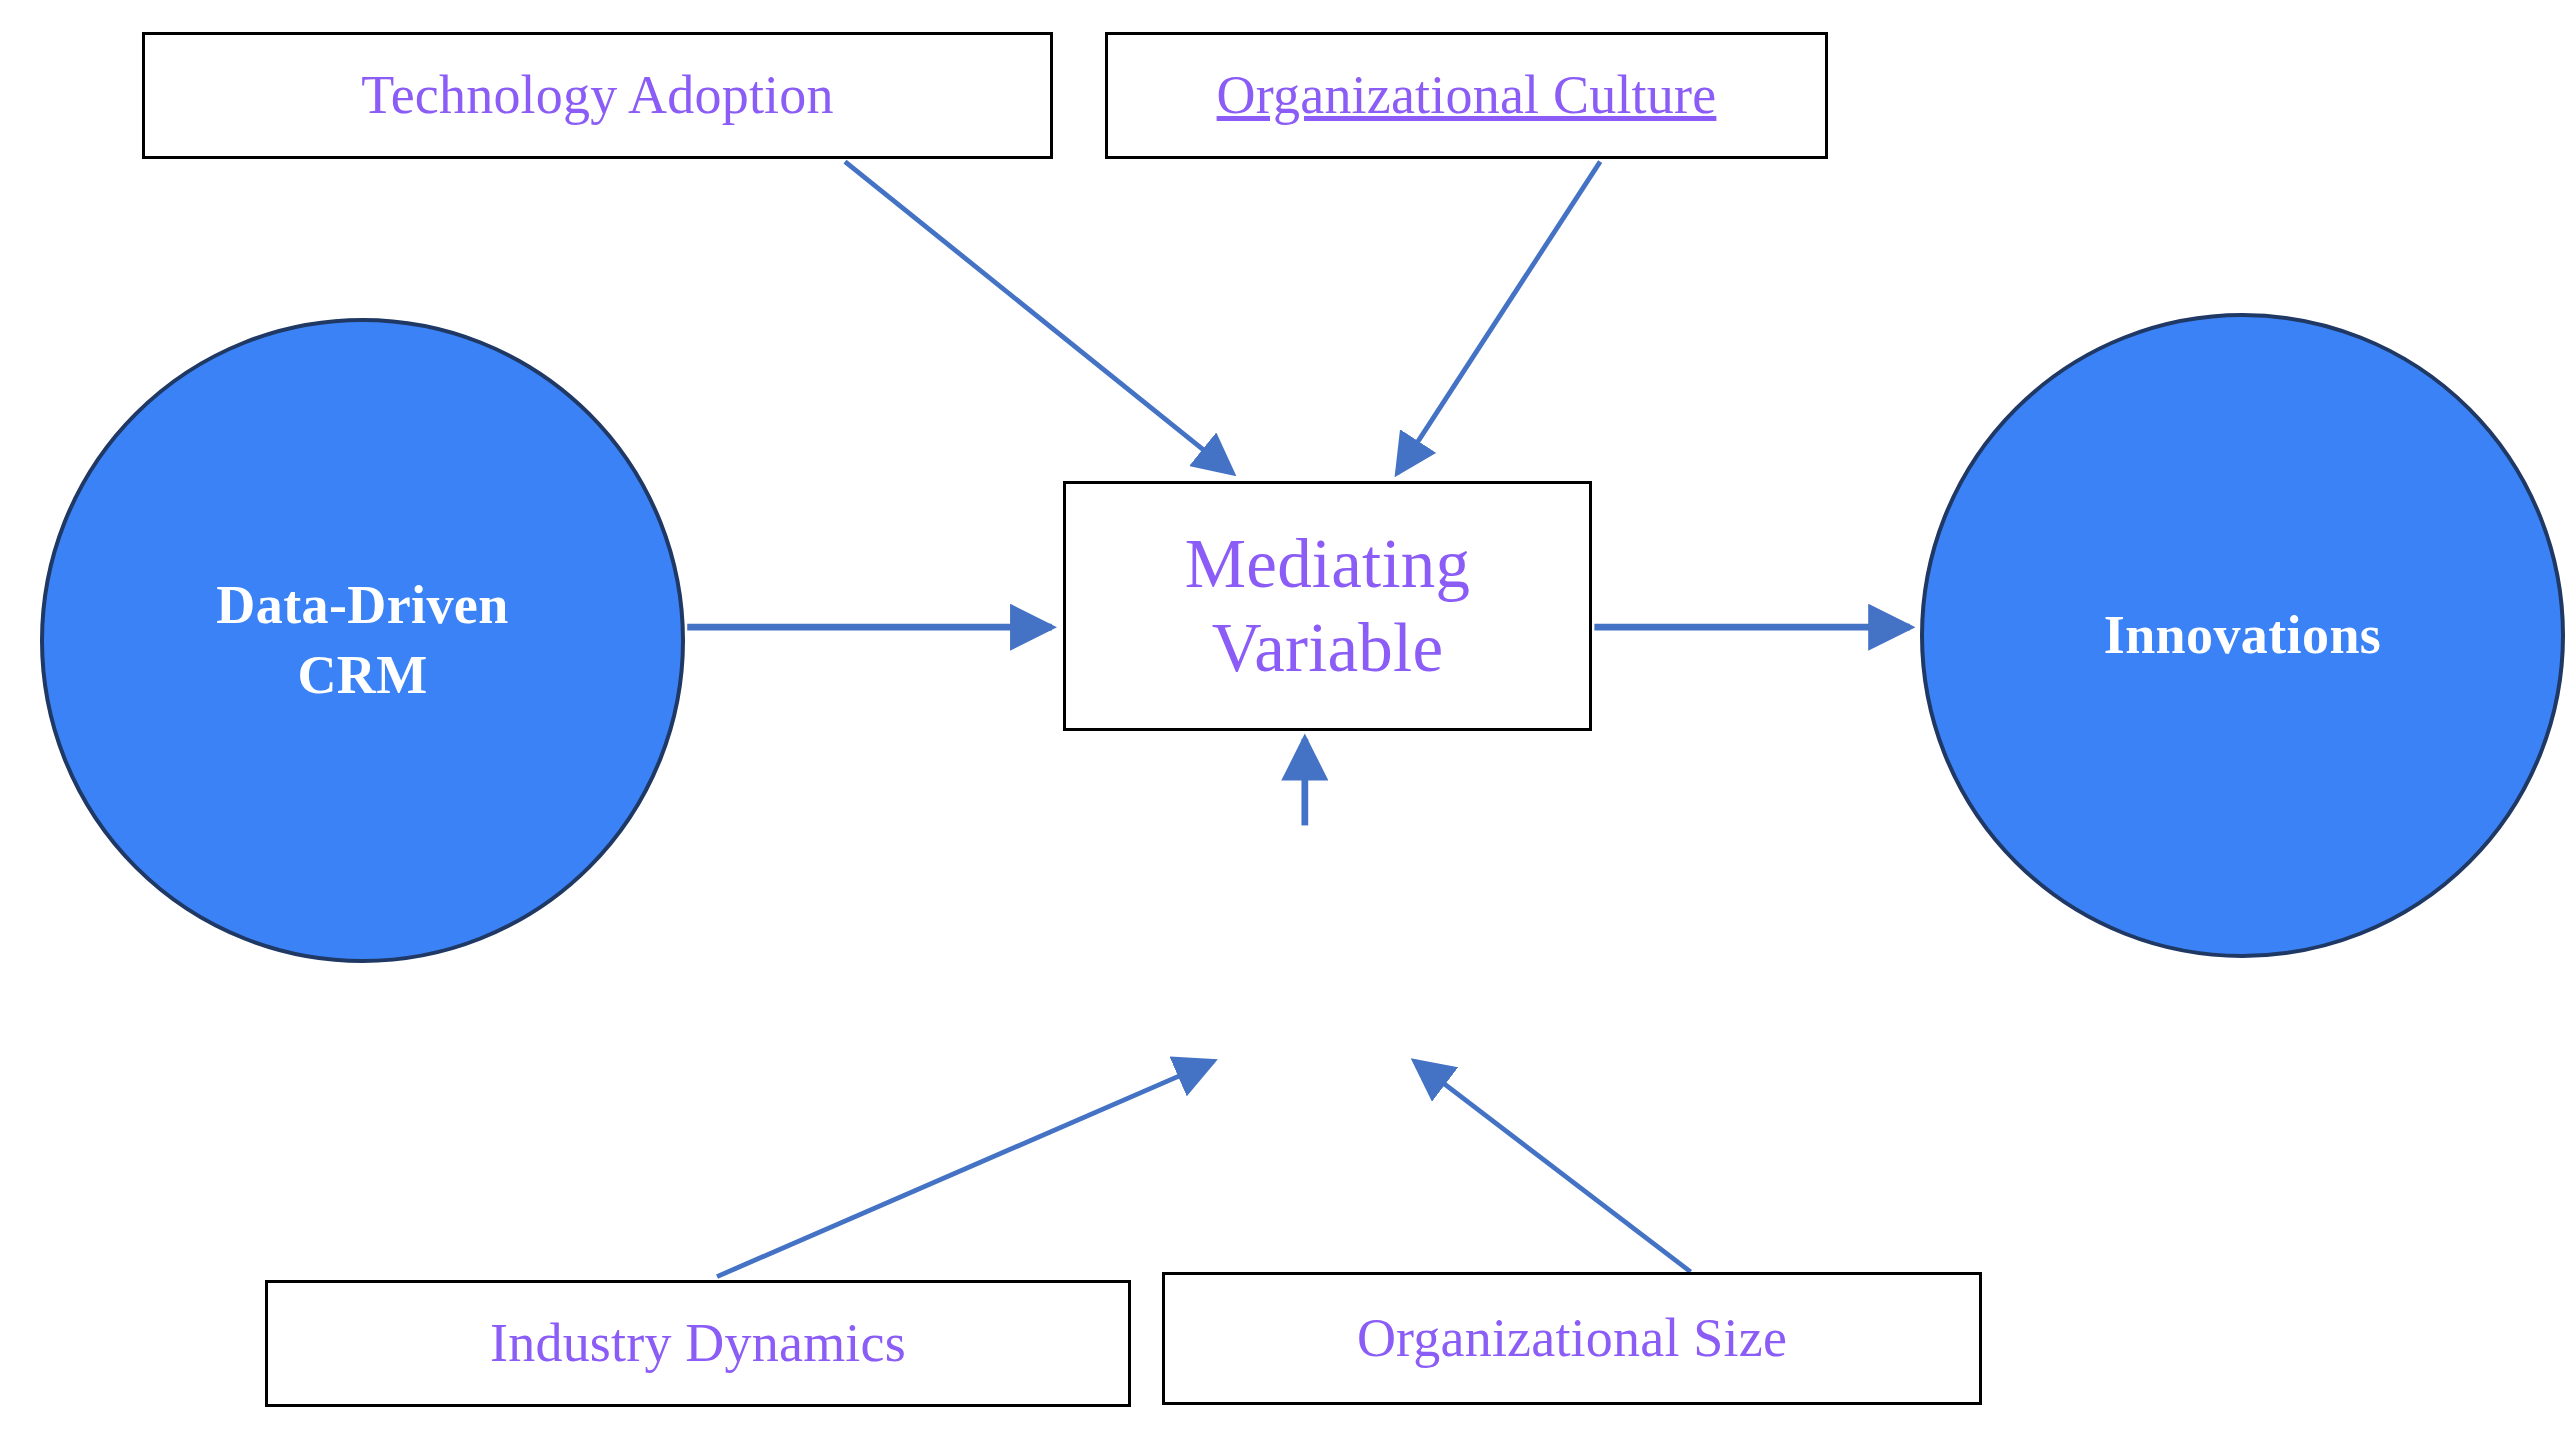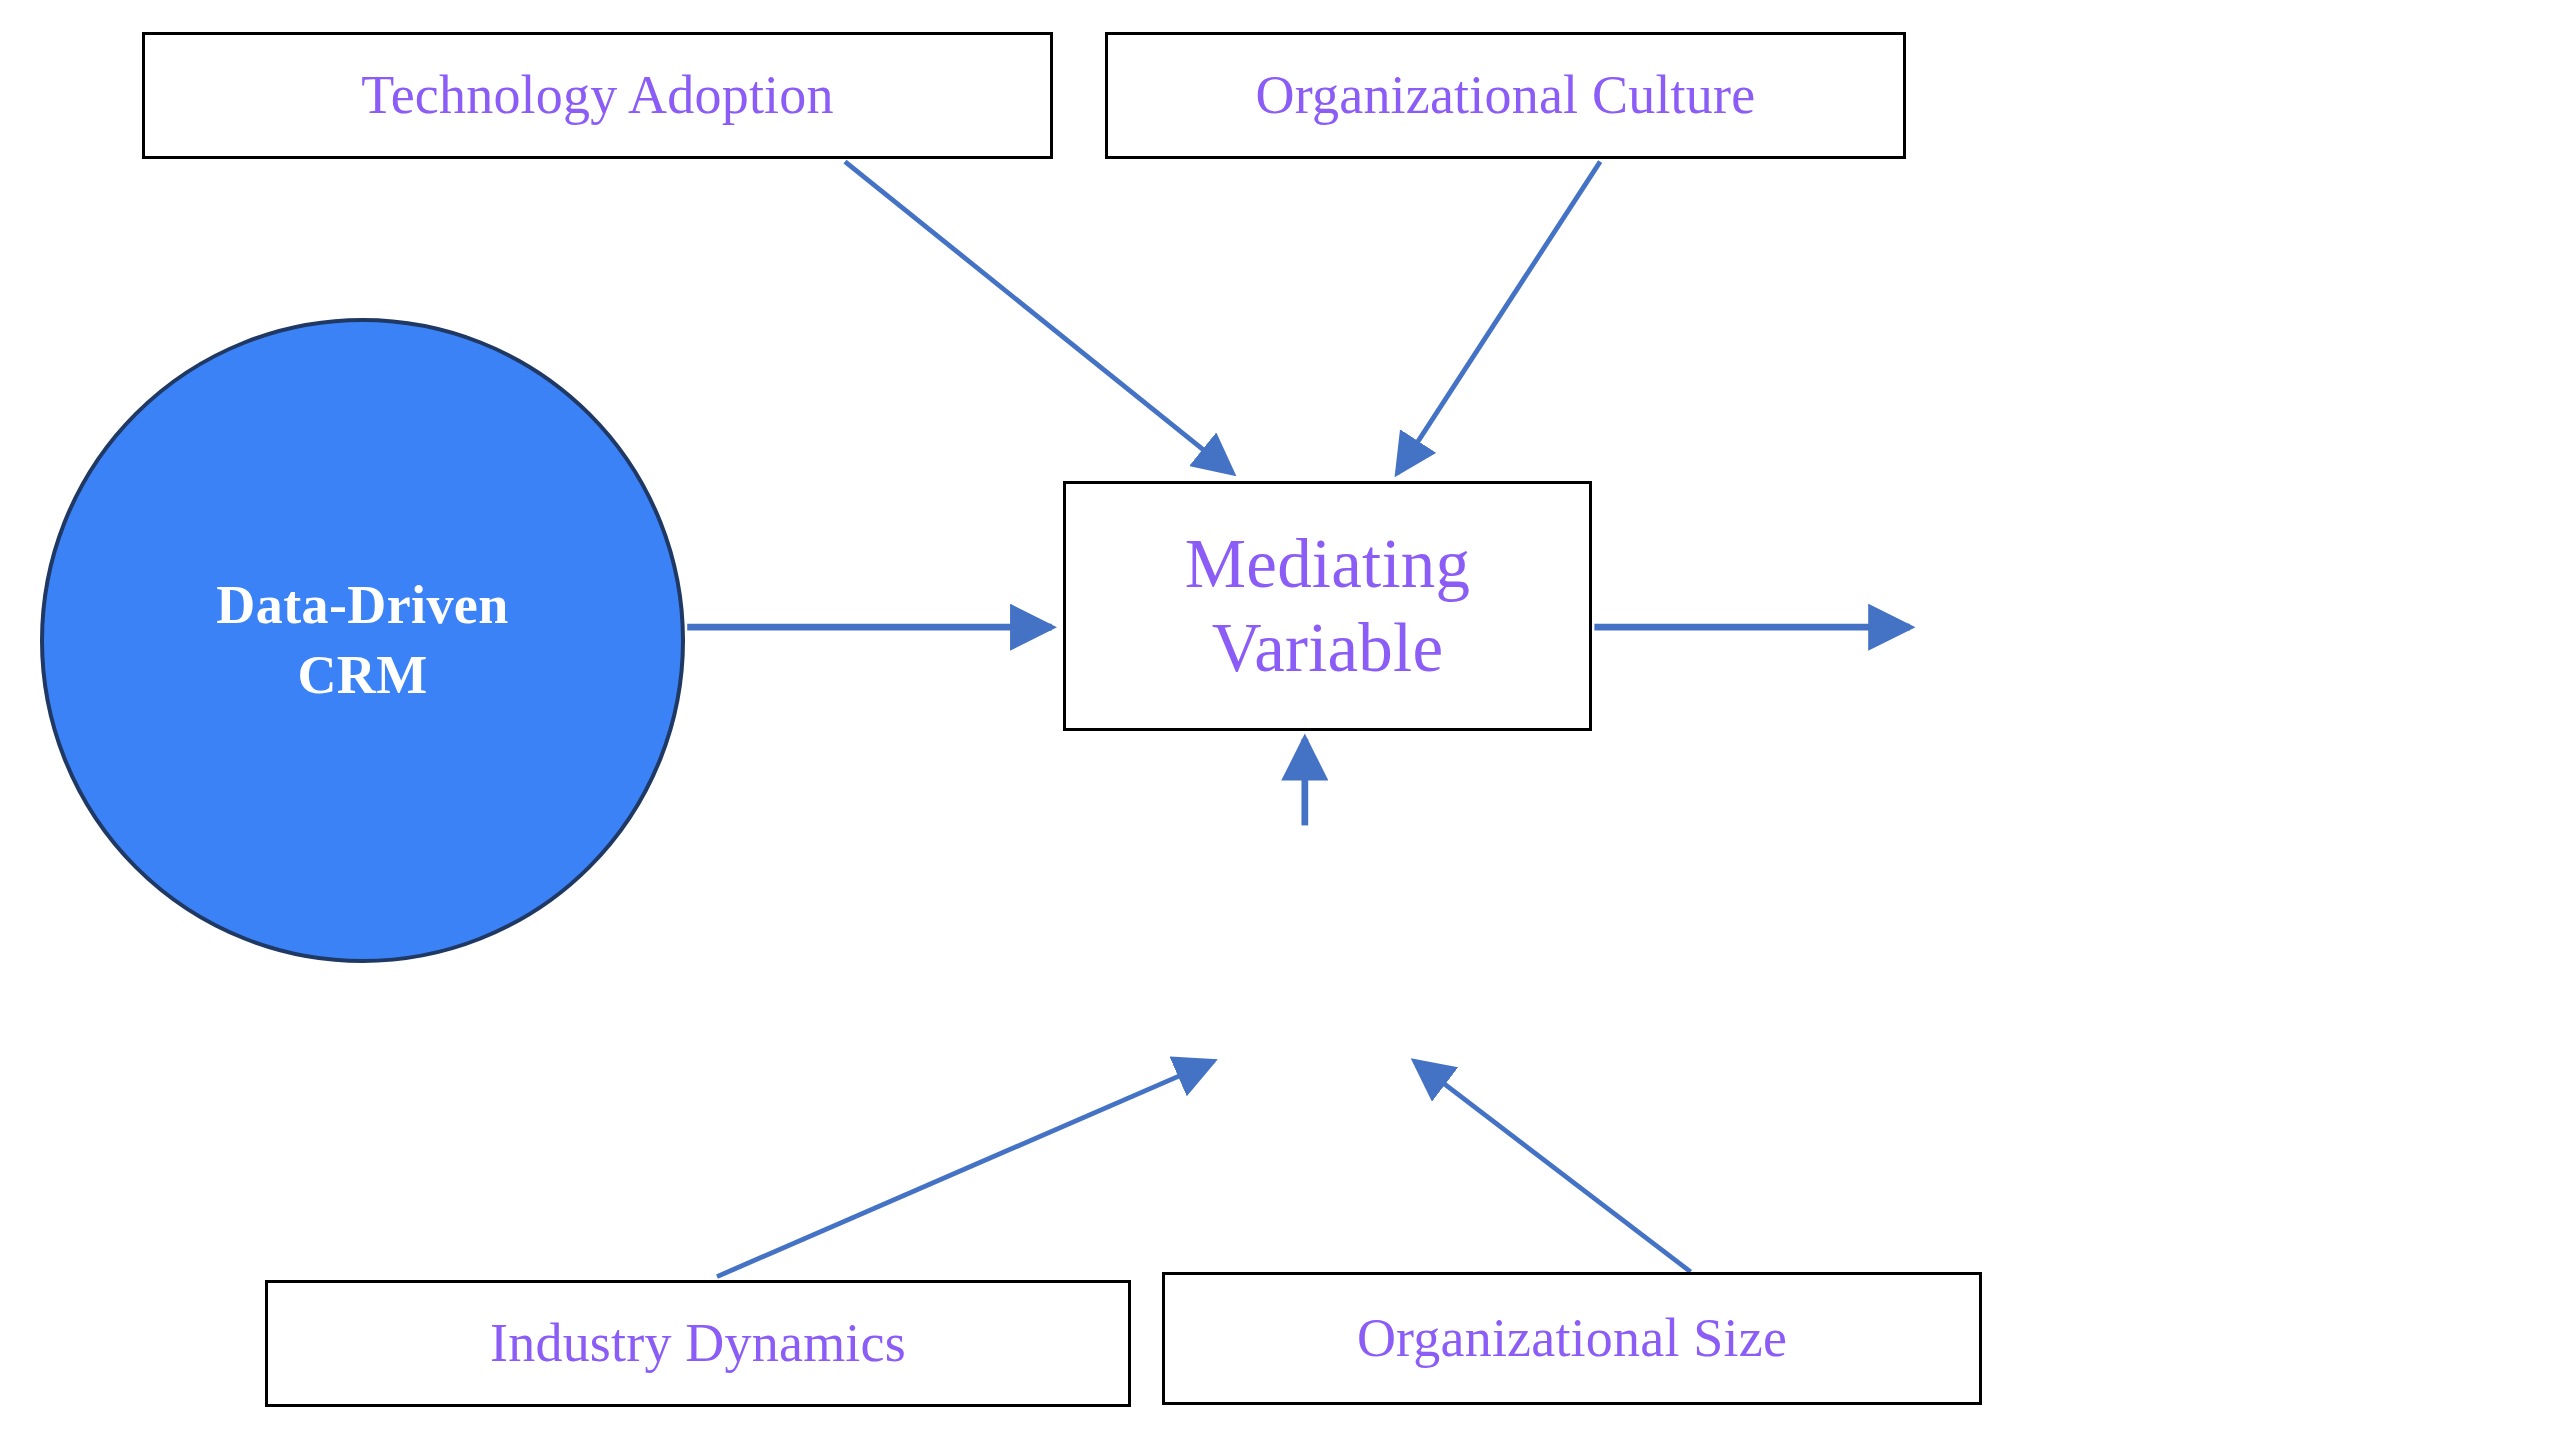--- a/index.html
+++ b/index.html
@@ -43,21 +43,21 @@
     line-height: 1.22;
     z-index: 3;
   }
   .node-box .node-label {
     display: block;
     white-space: pre-line;
     letter-spacing: 0.2px;
   }
   
   #box-technology-adoption   { left: 142px;  top: 32px;   width: 911px; height: 127px; font-size: 54px; }
-  #box-organizational-culture{ left: 1105px; top: 32px;   width: 801px; height: 127px; font-size: 54px; }
+  #box-organizational-culture{ left: 1105px; top: 32px;   width: 723px; height: 127px; font-size: 54px; text-decoration: underline; }
   #box-mediating-variable    { left: 1063px; top: 481px;  width: 529px; height: 250px; font-size: 69px; }
   #box-moderating-variables  { left: 1076px; top: 823px;  width: 506px; height: 231px; font-size: 54px; }
   #box-industry-dynamics     { left: 265px;  top: 1280px; width: 866px; height: 127px; font-size: 54px; }
   #box-organizational-size   { left: 1162px; top: 1272px; width: 820px; height: 133px; font-size: 54px; }
 
   
   .node-circle {
     position: absolute;
     box-sizing: border-box;
     border-radius: 50%;
@@ -118,20 +118,23 @@
 
   <div class="node-box" id="box-organizational-culture">
     <span class="node-label">Organizational Culture</span>
   </div>
 
   <div class="node-circle" id="circle-data-driven-crm">
     <span class="node-label">Data-Driven
 CRM</span>
   </div>
 
+  <div class="node-circle" id="circle-innovations">
+    <span class="node-label">Innovations</span>
+  </div>
 
   <div class="node-box" id="box-mediating-variable">
     <span class="node-label">Mediating
 Variable</span>
   </div>
 
 
   <div class="node-box" id="box-industry-dynamics">
     <span class="node-label">Industry Dynamics</span>
   </div>

